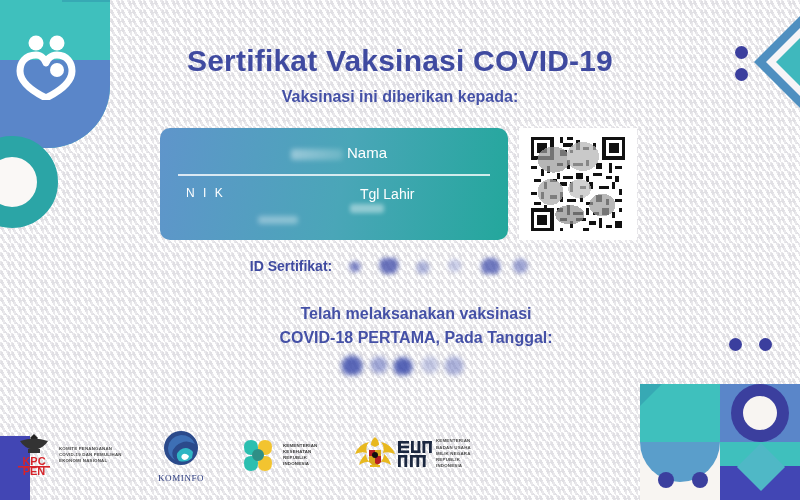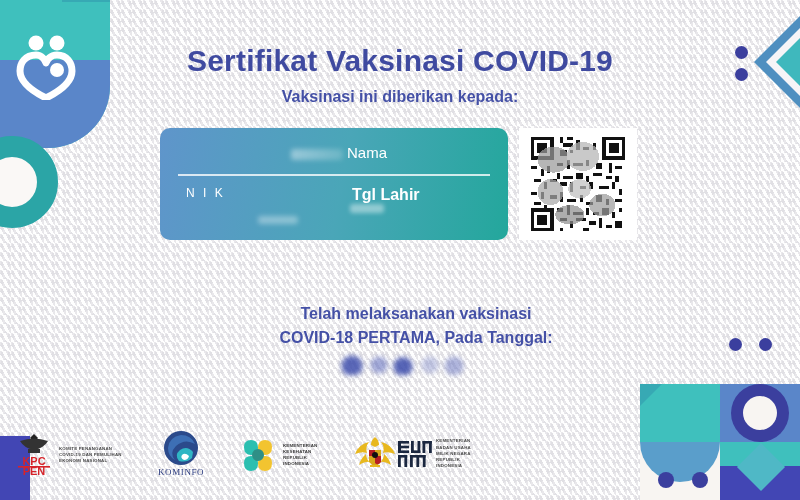--- a/index.html
+++ b/index.html
@@ -98,22 +98,22 @@
   }
   #nik-label{
     position:absolute; left:26px; top:58px;
     color:#ffffff; font-size:12px; letter-spacing:2.5px;
   }
   #nik-redacted{
     position:absolute; left:98px; top:88px; width:40px; height:8px;
     background:rgba(255,255,255,.35); filter:blur(2.6px); border-radius:3px;
   }
   #dob-label{
-    position:absolute; left:192px; top:58px;
-    color:#ffffff; font-size:16px; font-weight:bold;
+    position:absolute; left:200px; top:58px;
+    color:#ffffff; font-size:14px; font-weight:normal;
   }
   #dob-redacted{
     position:absolute; left:190px; top:76px; width:34px; height:9px;
     background:rgba(255,255,255,.42); filter:blur(2px); border-radius:3px;
   }
 
   
   #qr-panel{
     position:absolute; left:519px; top:128px; width:118px; height:112px;
     background:#ffffff; padding:9px;
@@ -167,21 +167,21 @@
   .logo-caption{
     font-size:4.4px; font-weight:bold; line-height:6.2px;
     letter-spacing:.2px;
   }
 
   #logo-kpcpen{ left:14px; top:12px; }
   #kpcpen-caption{ color:#4a4a4a; margin-left:5px; }
   #logo-kominfo{ left:158px; top:10px; flex-direction:column; }
   #kominfo-word{
     font-family:"Liberation Serif", serif;
-    font-size:9px; color:#2c3c80; letter-spacing:.6px; margin-top:1px;
+    font-size:9px; color:#2c3c80; letter-spacing:.6px; margin-top:7px;
   }
   #logo-kemenkes{ left:238px; top:16px; }
   #kemenkes-caption{ color:#3a3a3a; margin-left:5px; }
   #logo-bumn{ left:352px; top:14px; }
   #bumn-caption{ color:#4a4a4a; margin-left:4px; }
 </style>
 </head>
 <body>
 
 <div id="bg-texture"></div>
@@ -321,20 +321,23 @@
         <ellipse cx="7" cy="7" rx="5" ry="4" fill="#9a9a9a"></ellipse>
         <ellipse cx="16" cy="6" rx="5" ry="4.5" fill="#b5b5b5"></ellipse>
         <ellipse cx="6" cy="17" rx="4" ry="4" fill="#a8a8a8"></ellipse>
         <ellipse cx="15" cy="16" rx="3.5" ry="3" fill="#c0c0c0"></ellipse>
         <ellipse cx="22" cy="21" rx="4" ry="3.5" fill="#9e9e9e"></ellipse>
         <ellipse cx="12" cy="24" rx="4.5" ry="3" fill="#8f8f8f"></ellipse>
       </g>
     </svg>
   </div>
 
+  <div id="id-row">
+    <span id="id-label">ID Sertifikat:</span><span id="id-redacted"></span>
+  </div>
 
   <div id="statement">
     <div>Telah melaksanakan vaksinasi</div>
     <div>COVID-18 PERTAMA, Pada Tanggal:</div>
   </div>
   <div id="date-redacted"></div>
 
   <div id="footer-logos">
 
     <div class="logo-block" id="logo-kpcpen">

